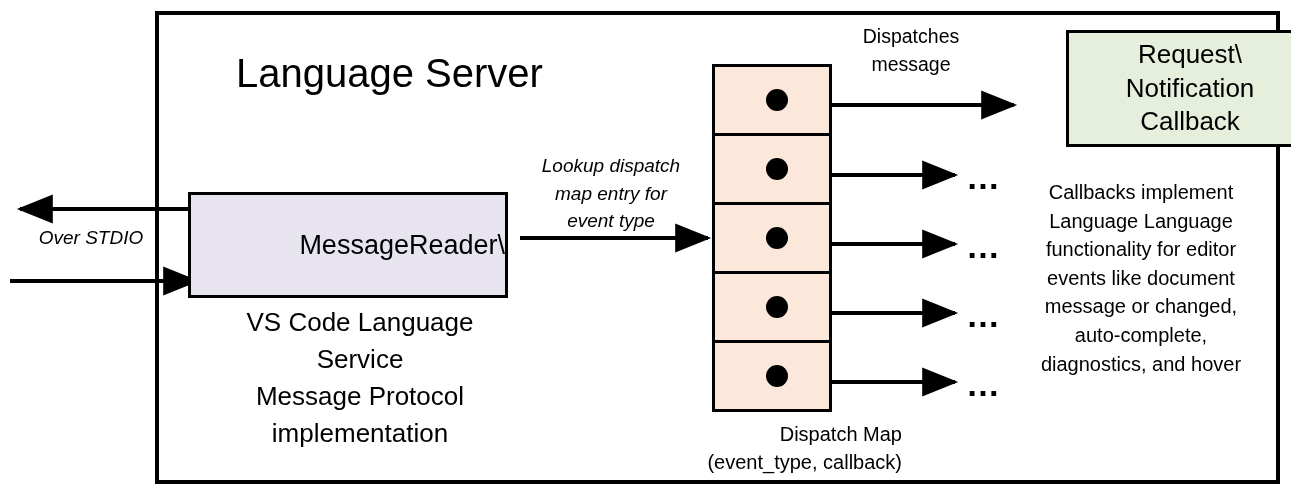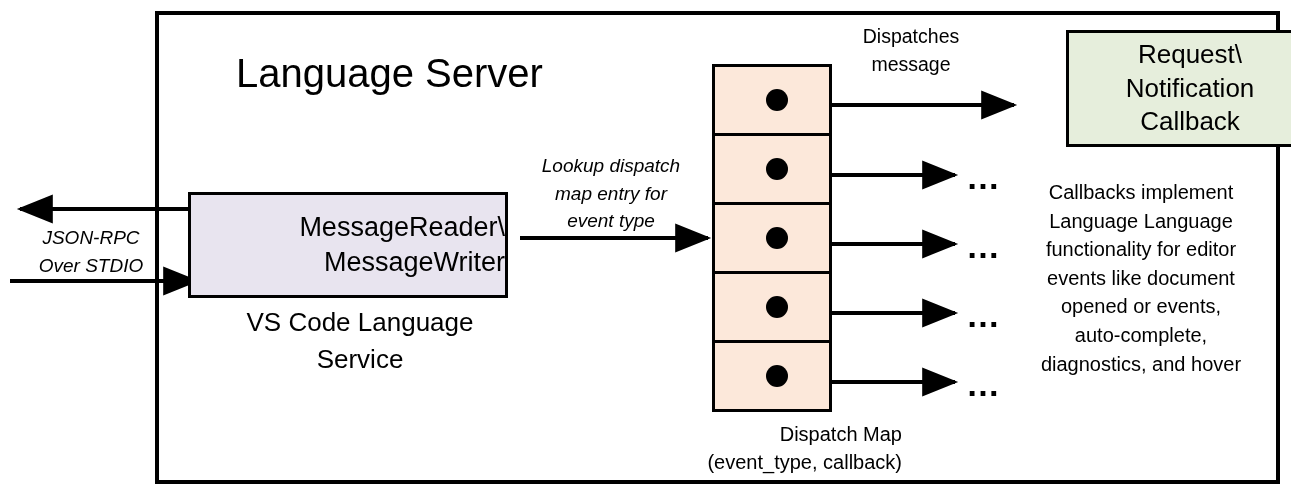--- a/index.html
+++ b/index.html
@@ -234,30 +234,29 @@
     </g>
     <g>
       <line x1="774" y1="313" x2="955" y2="313" stroke="#000000" stroke-width="4" marker-end="url(#ah)"></line>
     </g>
     <g>
       <line x1="774" y1="382" x2="955" y2="382" stroke="#000000" stroke-width="4" marker-end="url(#ah)"></line>
     </g>
   </svg>
 
   <div class="jsonrpc-label">
-    <div>JSON-RPC</div>
     <div>Over STDIO</div>
   </div>
 
   <div class="msg-box">
     <div>MessageReader\</div>
-    <div>MessageWriter</div>
   </div>
   <div class="msg-caption">
     <div>VS Code Language Service</div>
+    <div>Message Protocol implementation</div>
   </div>
 
   <div class="lookup-label">
     <div>Lookup dispatch</div>
     <div>map entry for</div>
     <div>event type</div>
   </div>
 
   <div class="dispatch-msg-label">
     <div>Dispatches</div>
@@ -294,18 +293,18 @@
   <div class="callback-box">
     <div>Request\</div>
     <div>Notification</div>
     <div>Callback</div>
   </div>
   <div class="callback-caption">
     <div>Callbacks implement</div>
     <div>Language Language</div>
     <div>functionality for editor</div>
     <div>events like document</div>
-    <div>opened or events,</div>
+    <div>message or changed,</div>
     <div>auto-complete,</div>
     <div>diagnostics, and hover</div>
   </div>
 
 </div>
 
 </body></html>

